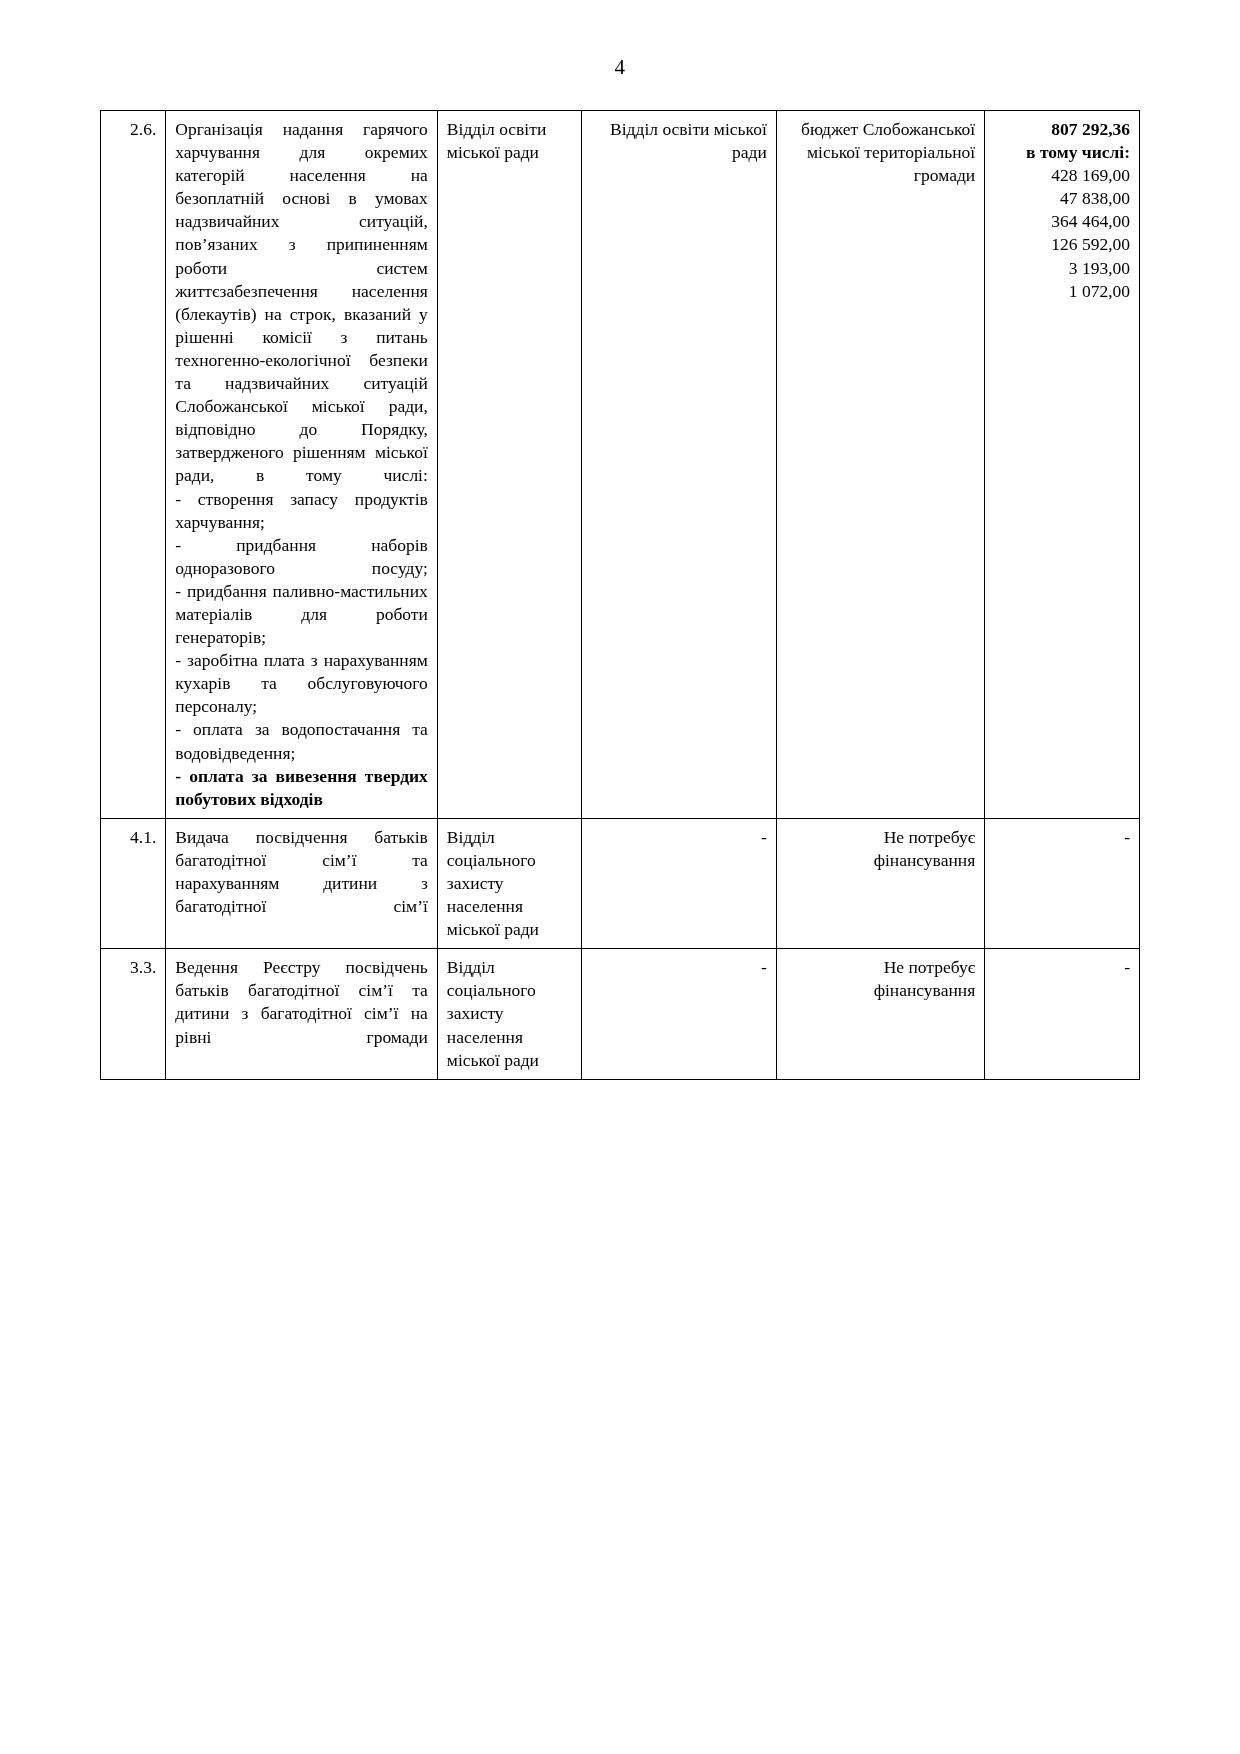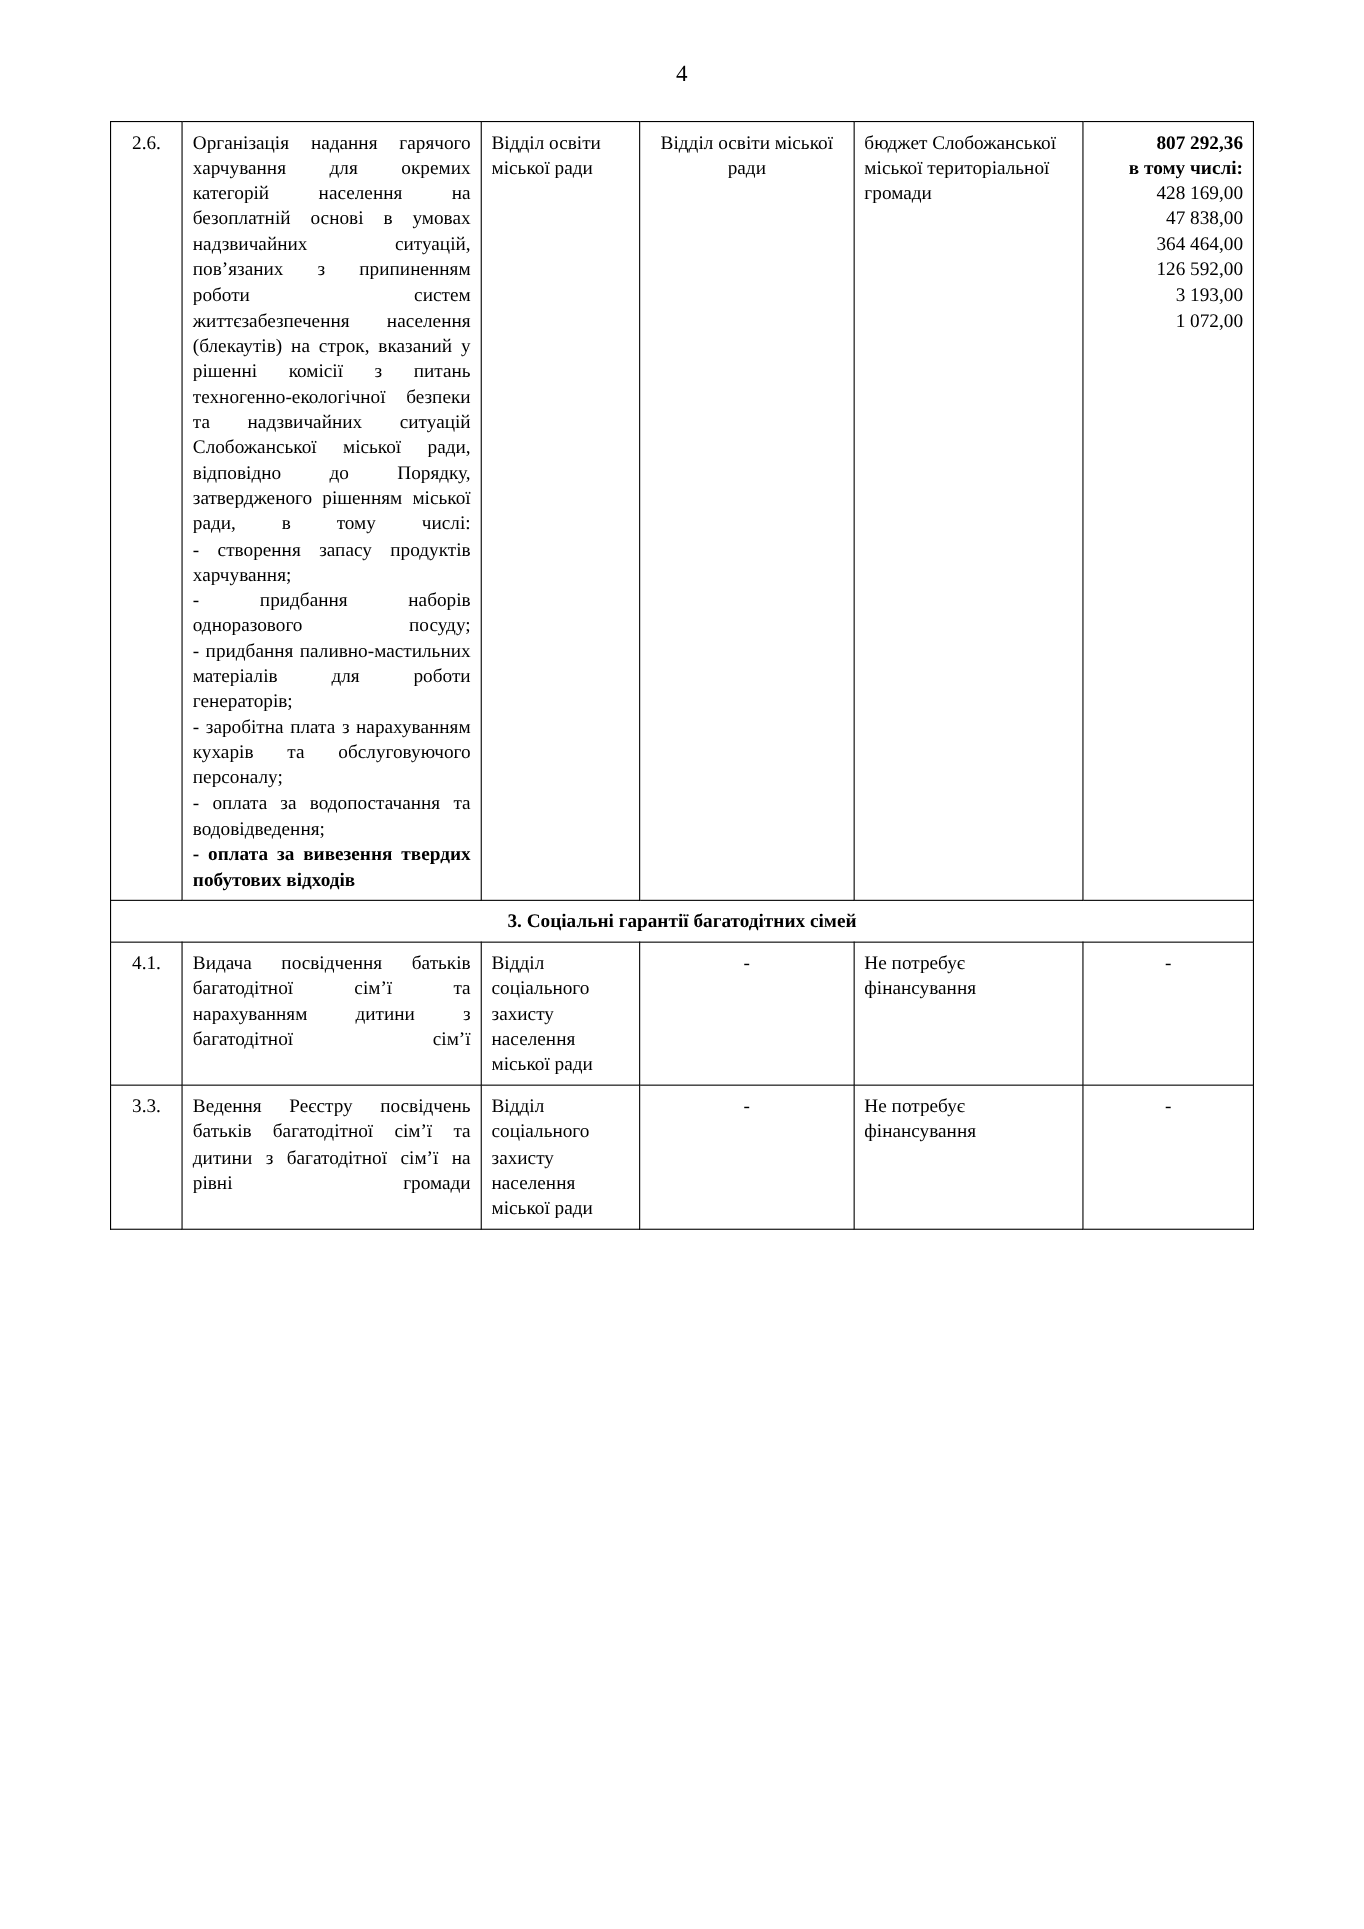--- a/index.html
+++ b/index.html
@@ -43,42 +43,42 @@
     font-family: "Liberation Serif", serif;
   }
   .col-num { width: 62px; text-align: center; }
   .col-measure { width: 258px; }
   .col-exec { width: 137px; }
   .col-partic { width: 185px; }
   .col-source { width: 198px; text-align: center; }
   .col-amount { width: 147px; text-align: right; }
 
   .just { text-align: justify; text-align-last: justify; }
-  .center { text-align: center; }
+  .center { text-align: right; }
   .bold { font-weight: bold; }
 
   .section-row td {
     text-align: center;
     font-weight: bold;
     font-size: 17.5px;
     padding: 6px 8px;
   }
   .nowrap { white-space: nowrap; }
   .sub-item {
     display: block;
     text-align: justify;
     text-align-last: justify;
   }
   .sub-item-last {
     display: block;
     text-align: justify;
     font-weight: bold;
   }
   .src-cell {
-    text-align: left;
+    text-align: right;
     line-height: 1.3;
   }
   .amt-main {
     font-weight: bold;
     display: block;
   }
   .amt-sub {
     display: block;
   }
   .gap-1 { height: 20px; }
@@ -147,23 +147,20 @@
           <span class="gap-3"></span>
           <span class="amt-sub nowrap">126 592,00</span>
           <span class="gap-4"></span>
           <span class="gap-4"></span>
           <span class="amt-sub nowrap">3 193,00</span>
           <span class="gap-4"></span>
           <span class="amt-sub nowrap">1 072,00</span>
         </td>
       </tr>
 
-      <tr class="section-row">
-        <td colspan="6">3. Соціальні гарантії багатодітних сімей</td>
-      </tr>
 
 
       <tr>
         <td class="col-num center">4.1.</td>
         <td class="col-measure just">Видача посвідчення батьків багатодітної сім’ї та нарахуванням дитини з багатодітної сім’ї</td>
         <td class="col-exec">Відділ соціального захисту населення міської ради</td>
         <td class="col-partic center">-</td>
         <td class="col-source src-cell">Не потребує фінансування</td>
         <td class="col-amount center">-</td>
       </tr>

